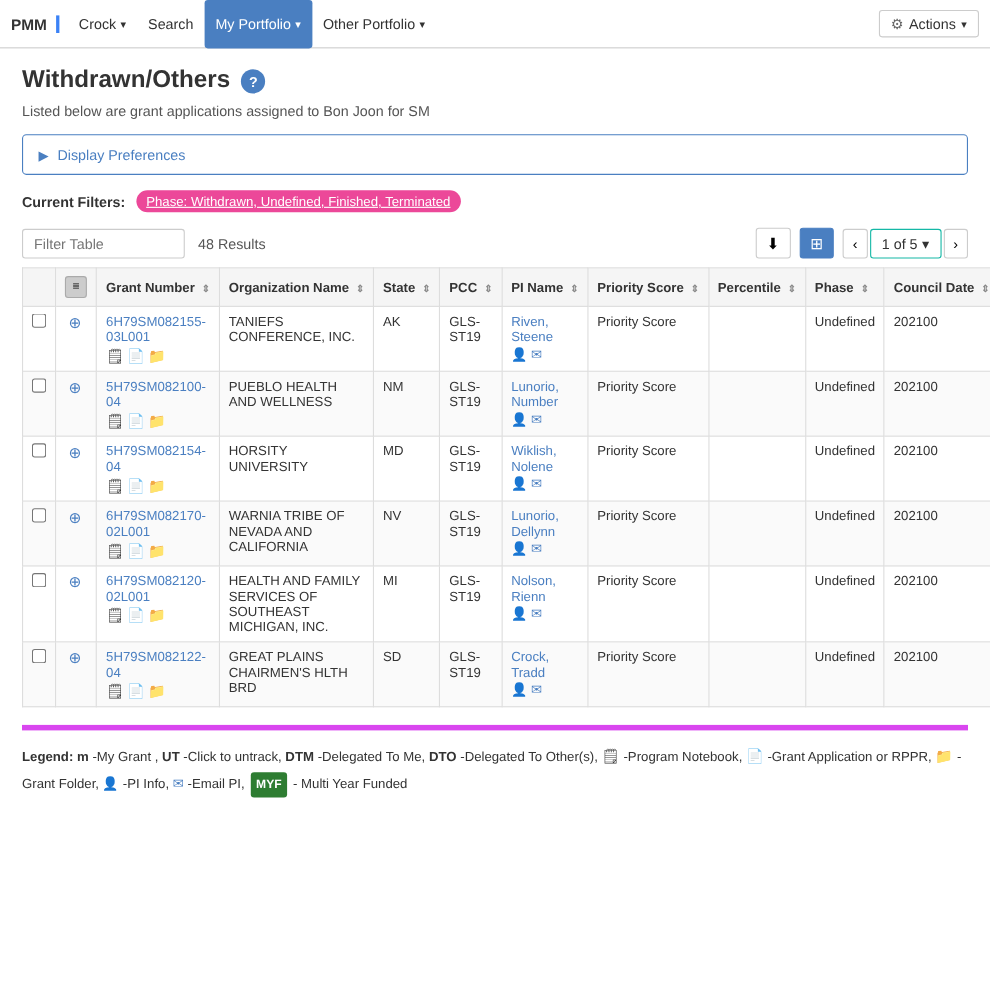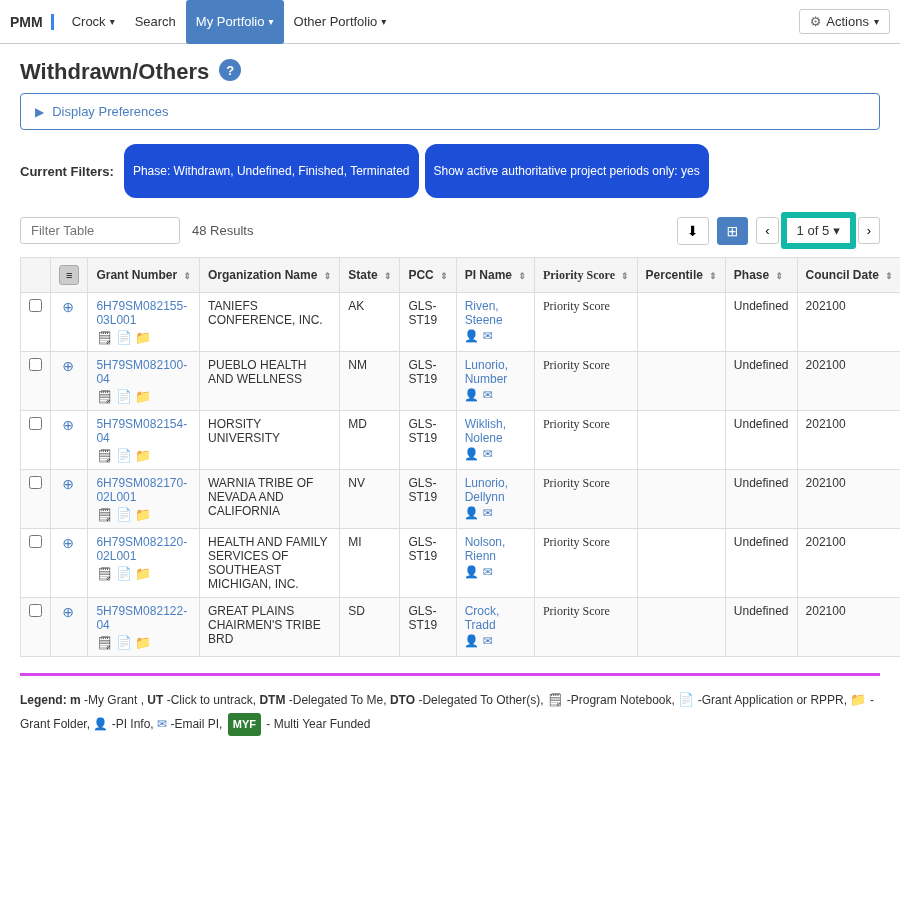--- a/index.html
+++ b/index.html
@@ -17,88 +17,88 @@
     .nav-spacer { flex: 1; }
     .actions-btn {
       display: flex; align-items: center; background: #fff; border: 1px solid #ccc;
       border-radius: 3px; padding: 4px 10px; cursor: pointer; font-size: 13px; color: #333;
     }
     .actions-btn .gear { margin-right: 5px; color: #666; }
     .actions-btn .caret { margin-left: 5px; font-size: 10px; }
 
     
     .page-content { padding: 15px 20px; }
-    .page-title { font-size: 22px; font-weight: bold; color: #333; display: flex; align-items: flex-start; margin-bottom: 8px; }
+    .page-title { font-size: 22px; font-weight: bold; color: #333; display: flex; align-items: flex-end; margin-bottom: 8px; }
     .help-icon {
       display: inline-flex; align-items: center; justify-content: center;
       width: 22px; height: 22px; background: #4a7fc1; color: #fff;
       border-radius: 50%; font-size: 13px; font-weight: bold; margin-left: 10px; cursor: pointer;
     }
     .subtitle { font-size: 13px; color: #555; margin-bottom: 14px; }
 
     
     .display-prefs {
       border: 1px solid #4a7fc1; border-radius: 4px; padding: 10px 14px;
       margin-bottom: 14px; cursor: pointer; color: #4a7fc1; font-size: 13px;
       display: flex; align-items: center;
     }
     .display-prefs .arrow { margin-right: 8px; font-size: 12px; }
 
     
     .filters-row { display: flex; align-items: center; flex-wrap: wrap; gap: 6px; margin-bottom: 14px; font-size: 13px; }
     .filters-label { font-weight: bold; margin-right: 4px; }
     .filter-badge {
-      background: #1d4ed8; color: #fff; border-radius: 12px; padding: 20px 9px; font-size: 12px;
+      background: #ec4899; color: #fff; border-radius: 12px; padding: 3px 9px; font-size: 12px; text-decoration: underline;
     }
 
     
     .table-toolbar {
       display: flex; align-items: center; margin-bottom: 8px; gap: 8px;
     }
     .filter-input {
       border: 1px solid #ccc; border-radius: 3px; padding: 5px 10px; font-size: 13px;
-      width: 160px; color: #555;
+      width: 148px; color: #555;
     }
     .results-count { font-size: 13px; color: #555; margin-left: 4px; }
     .toolbar-spacer { flex: 1; }
     .icon-btn {
       border: 1px solid #ccc; border-radius: 3px; background: #fff; padding: 5px 9px;
       cursor: pointer; display: flex; align-items: center; justify-content: center; font-size: 14px;
     }
     .icon-btn.active { background: #4a7fc1; border-color: #4a7fc1; color: #fff; }
     .pagination {
       display: flex; align-items: center; gap: 2px;
     }
     .page-nav {
       border: 1px solid #ccc; border-radius: 3px; background: #fff; padding: 5px 8px;
       cursor: pointer; font-size: 13px;
     }
     .page-indicator {
-      border: 6px solid #14b8a6; border-radius: 3px; background: #fff; padding: 5px 10px;
+      border: 1px solid #14b8a6; border-radius: 3px; background: #fff; padding: 5px 10px;
       font-size: 13px; display: flex; align-items: center; gap: 4px; cursor: pointer;
     }
 
     
     .data-table { width: 100%; border-collapse: collapse; font-size: 12px; }
     .data-table th {
       background: #f5f5f5; border: 1px solid #ddd; padding: 7px 8px;
       text-align: left; font-weight: bold; font-size: 12px; color: #333; white-space: nowrap;
     }
     .data-table th .sort-icon { color: #888; font-size: 9px; margin-left: 3px; }
     .data-table td { border: 1px solid #ddd; padding: 6px 8px; vertical-align: top; font-size: 12px; }
     .data-table tr:nth-child(even) td { background: #fafafa; }
 
     .col-checkbox { width: 28px; text-align: center; }
     .col-menu { width: 36px; text-align: center; }
     .col-grant { width: 110px; }
     .col-org { width: 160px; }
     .col-state { width: 50px; }
     .col-pcc { width: 70px; }
     .col-pi { width: 100px; }
-    .col-priority { width: 80px; font-family: Liberation Serif, serif; }
+    .col-priority { width: 80px; }
     .col-percentile { width: 80px; }
     .col-phase { width: 80px; }
     .col-council { width: 70px; }
 
     .link-blue { color: #4a7fc1; cursor: pointer; text-decoration: none; }
     .grant-icons { display: flex; gap: 3px; margin-top: 3px; align-items: center; }
     .pi-icons { display: flex; gap: 3px; margin-top: 2px; align-items: center; }
     .icon-add { color: #4a7fc1; font-size: 14px; margin-right: 2px; cursor: pointer; }
     .icon-notebook { font-size: 13px; }
     .icon-pdf { color: #c0392b; font-size: 13px; }
@@ -106,21 +106,21 @@
     .icon-person { color: #4a7fc1; font-size: 12px; }
     .icon-email { color: #4a7fc1; font-size: 12px; }
 
     .header-menu-btn {
       background: #ccc; border: 1px solid #aaa; border-radius: 3px; padding: 3px 6px;
       cursor: pointer; font-size: 11px;
     }
 
     
     .legend {
-      border-top: 3px solid #d946ef; margin-top: 16px; padding-top: 12px; font-size: 12px; color: #333; line-height: 1.9;
+      border-top: 5px solid #d946ef; margin-top: 16px; padding-top: 12px; font-size: 12px; color: #333; line-height: 1.9;
     }
     .legend-bold { font-weight: bold; }
     .myf-badge {
       display: inline-block; background: #2e7d32; color: #fff; border-radius: 3px;
       padding: 1px 5px; font-size: 11px; font-weight: bold; margin: 0 2px;
     }
   </style>
 </head>
 <body>
 
@@ -151,30 +151,30 @@
     <span class="caret">▾</span>
   </button>
 </nav>
 
 <div class="page-content">
 
   <div class="page-title">
     <span>Withdrawn/Others</span>
     <span class="help-icon">?</span>
   </div>
+  <div class="subtitle">Listed below are grant applications assigned to Bon Joon for SM</div>
 
   <div class="display-prefs">
     <span class="arrow">▶</span>
     <span>Display Preferences</span>
   </div>
 
   <div class="filters-row">
     <span class="filters-label">Current Filters:</span>
     <span class="filter-badge">Phase: Withdrawn, Undefined, Finished, Terminated</span>
-    <span class="filter-badge">Show active authoritative project periods only: yes</span>
   </div>
 
   <div class="table-toolbar">
     <input type="text" class="filter-input" placeholder="Filter Table" style="">
     <span class="results-count">48 Results</span>
     <div class="toolbar-spacer"></div>
     <button class="icon-btn" title="Download">⬇</button>
     <button class="icon-btn active" title="Grid View">⊞</button>
     <div class="pagination">
       <button class="page-nav">‹</button>
@@ -381,21 +381,21 @@
       <span class="icon-add">⊕</span>
     </td>
     <td class="col-grant">
       <a class="link-blue">5H79SM082122-04</a>
       <div class="grant-icons">
         <span class="icon-notebook">🗒</span>
         <span class="icon-pdf">📄</span>
         <span class="icon-folder">📁</span>
       </div>
     </td>
-    <td class="col-org">GREAT PLAINS CHAIRMEN'S TRIBE BRD</td>
+    <td class="col-org">GREAT PLAINS CHAIRMEN'S HLTH BRD</td>
     <td class="col-state">SD</td>
     <td class="col-pcc">GLS-ST19</td>
     <td class="col-pi">
       <a class="link-blue">Crock, Tradd</a>
       <div class="pi-icons">
         <span class="icon-person">👤</span>
         <span class="icon-email">✉</span>
       </div>
     </td>
     <td class="col-priority">Priority Score</td>

